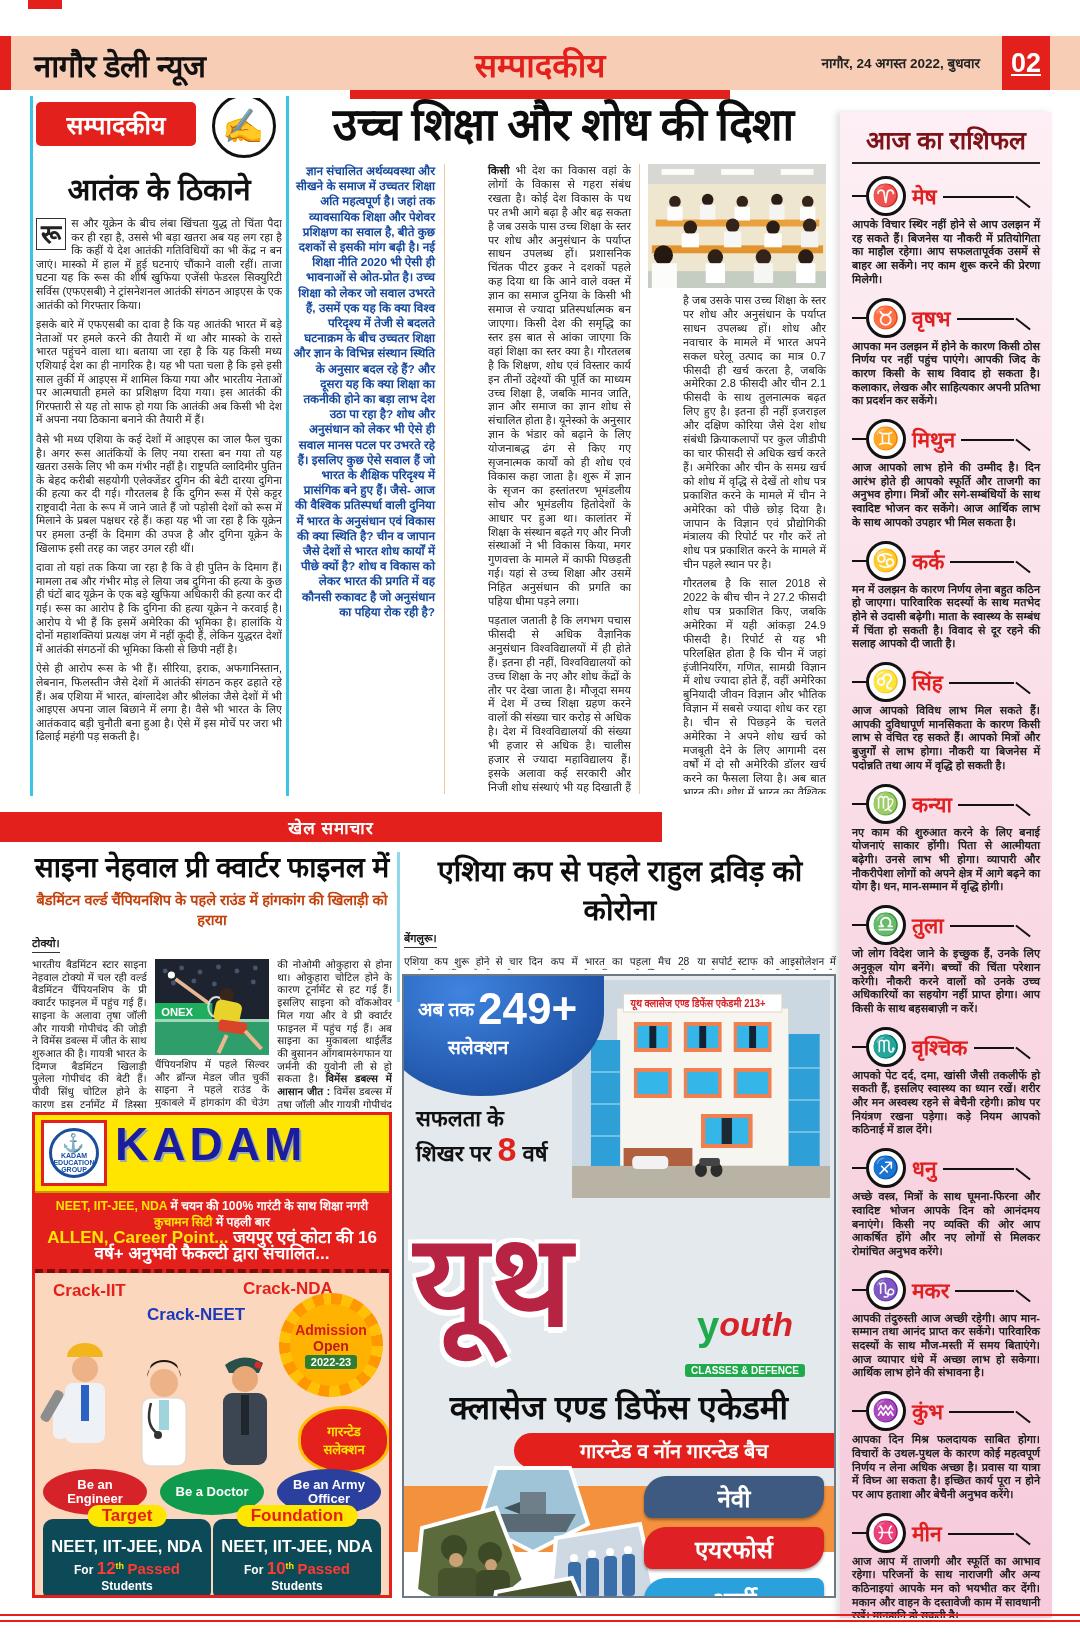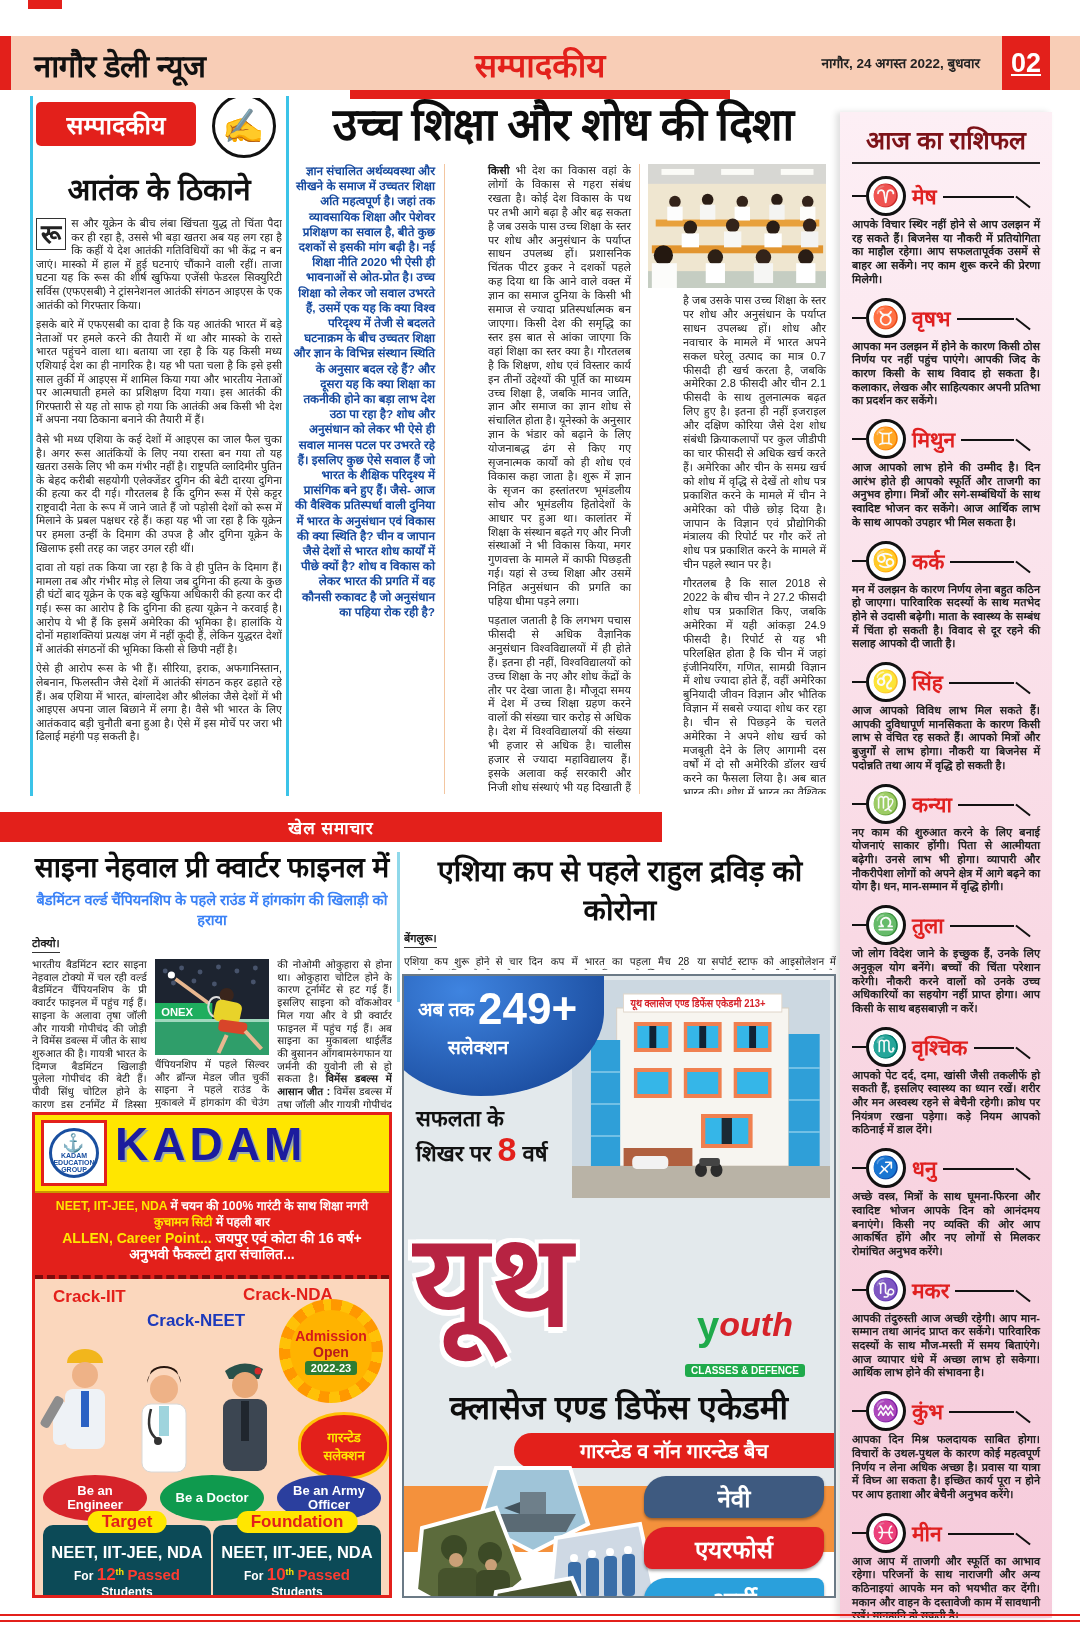--- a/index.html
+++ b/index.html
@@ -51,42 +51,42 @@
   .sign-name { font-size:21px; font-weight:800; color:#e02020; margin:0 6px; }
   .sign-rule { position:relative; flex:1; height:18px; }
   .sign-rule::before { content:''; position:absolute; left:0; right:26px; bottom:7px; border-bottom:2px solid #111; }
   .sign-rule::after { content:''; position:absolute; right:8px; bottom:2px; width:18px; height:2px; background:#111; transform:rotate(38deg); }
   .sign-text { font-size:11px; line-height:13.7px; font-weight:600; color:#222; text-align:justify; }
 
   
   .sports-band { position:absolute; left:0; top:812px; width:662px; height:30px; background:#e3201b; color:#fff; font-size:17px; font-weight:800; display:flex; align-items:center; justify-content:center; letter-spacing:1px; }
   .saina { position:absolute; left:32px; top:850px; width:360px; height:258px; overflow:hidden; }
   .saina h2 { font-size:28px; font-weight:800; text-align:center; color:#0d0d0d; line-height:36px; }
-  .saina .sub { text-align:center; font-size:14.5px; font-weight:700; color:#3b82f6; margin:3px 0 4px; }
+  .saina .sub { text-align:center; font-size:14.5px; font-weight:700; color:#c2410c; margin:3px 0 4px; }
   .dateline { font-size:11px; font-weight:700; border-bottom:1.5px solid #333; display:inline-block; padding-bottom:2px; margin:2px 0 6px; }
   .sp-cols { display:flex; gap:8px; }
   .sp-col { flex:1; font-size:10.3px; line-height:12.7px; text-align:justify; font-weight:500; overflow:hidden; }
   .sp-col b { font-weight:800; }
   .saina-photo { width:100%; height:96px; display:block; margin-bottom:4px; }
   .dravid { position:absolute; left:404px; top:850px; width:432px; height:120px; overflow:hidden; }
   .dravid h2 { font-size:29px; font-weight:800; text-align:center; color:#0d0d0d; }
   .dravid .sp-cols { margin-top:2px; }
 
   
   .kadam { position:absolute; left:32px; top:1112px; width:360px; height:486px; border:3px solid #e3201b; background:#fbd7bd; overflow:hidden; }
   .kd-top { position:relative; height:78px; background:#ffe600; border-bottom:2px solid #c99700; }
   .kd-logo { position:absolute; left:6px; top:5px; width:66px; height:66px; background:#fff; border:3px solid #e3201b; display:flex; align-items:center; justify-content:center; }
   .kd-logo .inner { width:50px; height:50px; border:3px solid #1a4fa0; border-radius:50%; display:flex; flex-direction:column; align-items:center; justify-content:center; font-size:7px; font-weight:700; color:#1a4fa0; text-align:center; }
   .kd-logo .inner .anch { font-size:18px; color:#0d3b7a; line-height:18px; }
   .kd-brand { position:absolute; left:80px; top:2px; font-size:46px; font-weight:800; color:#1c1c9e; letter-spacing:4px; text-shadow:2px 2px 0 #9aa; }
   .kd-addr { position:absolute; left:80px; top:56px; font-size:12.5px; font-weight:700; color:#222; }
-  .kd-band { background:#e3201b; padding:5px 6px 13px; text-align:center; border-bottom:4px dashed #7a0c0c; }
+  .kd-band { background:#e3201b; padding:5px 6px 7px; text-align:center; border-bottom:4px dashed #7a0c0c; }
   .kd-band .l1 { font-size:12.2px; font-weight:800; color:#fff; line-height:16px; }
   .kd-band .l1 .y { color:#ffe600; }
-  .kd-band .l2 { font-size:14px; font-weight:800; color:#fff; line-height:16px; }
+  .kd-band .l2 { font-size:17px; font-weight:800; color:#fff; line-height:16px; }
   .kd-band .l2 .y { color:#ffe600; }
   .kd-body { position:relative; height:216px; }
   .kd-crack { position:absolute; font-weight:800; font-size:17px; } 
   .crack-iit { left:18px; top:8px; color:#e3201b; }
   .crack-neet { left:112px; top:32px; color:#1c39bb; }
   .crack-nda { left:208px; top:6px; color:#e3201b; }
   .burst { position:absolute; right:6px; top:20px; width:104px; height:104px; border-radius:50%; background:repeating-conic-gradient(#ff9800 0deg 13deg, #ffc107 13deg 26deg); display:flex; align-items:center; justify-content:center; }
   .burst .in { width:82px; height:82px; border-radius:50%; background:#ffb300; display:flex; flex-direction:column; align-items:center; justify-content:center; }
   .burst .a1 { color:#d61a1a; font-size:14px; font-weight:800; }
   .burst .a2 { color:#b91c1c; font-size:14px; font-weight:800; }

